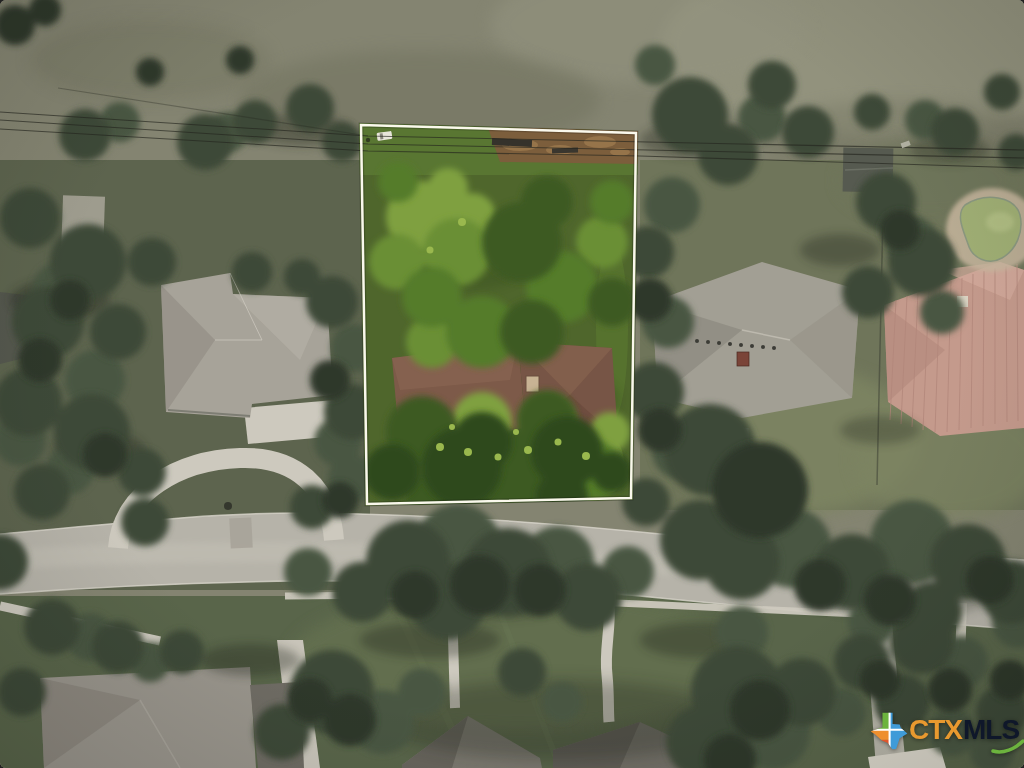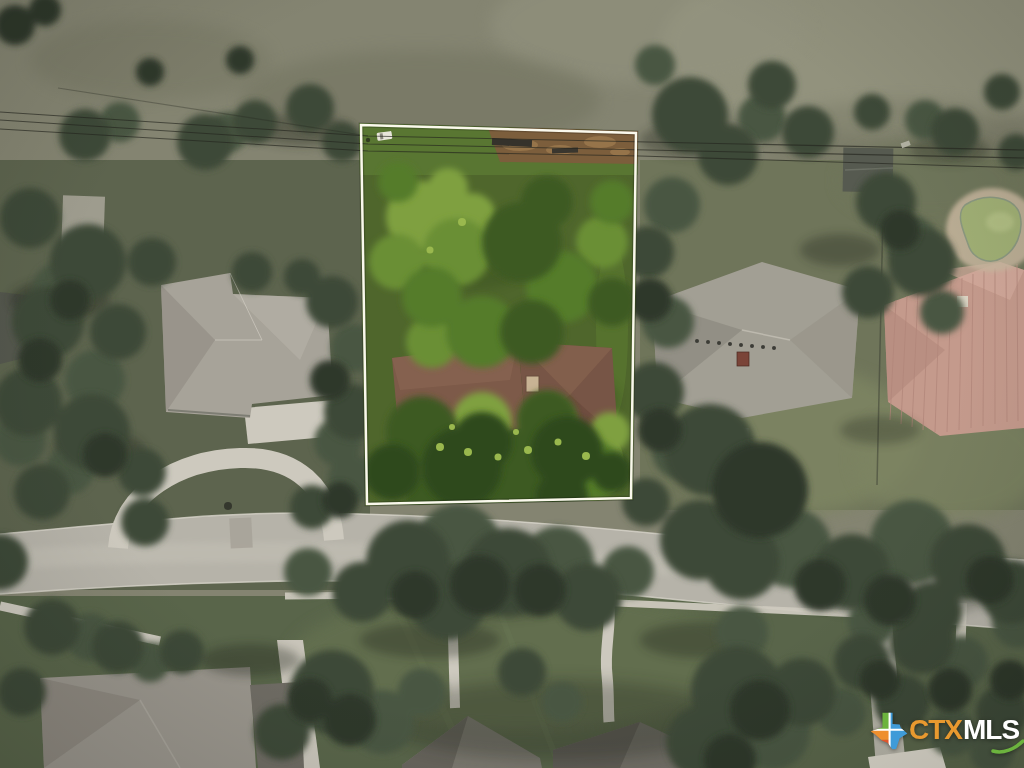--- a/index.html
+++ b/index.html
@@ -1,25 +1,25 @@
 <!DOCTYPE html>
 <html><head>
 <meta charset="utf-8">
 <style>
   html,body{margin:0;padding:0;background:#222;}
   .stage{position:relative;width:1024px;height:768px;overflow:hidden;background:#848471;
-         font-family:"Liberation Sans",sans-serif;}
+         font-family:"Liberation Sans",sans-serif;border-radius:6px;}
   .stage svg.scene{position:absolute;left:0;top:0;display:block;}
   .stage::after{content:"";position:absolute;inset:0;pointer-events:none;
     background:radial-gradient(ellipse at 50% 45%, rgba(0,0,0,0) 62%, rgba(0,0,0,0.14) 100%);}
   .logo{position:absolute;left:870px;top:709px;height:44px;display:flex;align-items:center;gap:1px;
         z-index:5;filter:drop-shadow(0 1px 2px rgba(0,0,0,.45));}
   .logo .brand{font-weight:bold;font-size:28px;letter-spacing:-1px;line-height:1;position:relative;top:-1px;}
   .logo .ctx{color:#E8992F;}
-  .logo .mls{color:#ffffff;}
+  .logo .mls{color:#0f172a;}
   .logo .tx-icon{display:block;}
   .logo .swoosh{position:absolute;right:-6px;bottom:-2px;}
 </style>
 </head>
 <body>
 
 <div class="stage">
 <svg class="scene" width="1024" height="768" viewBox="0 0 1024 768">
   <defs>
     <filter id="b2" x="-40%" y="-40%" width="180%" height="180%">

